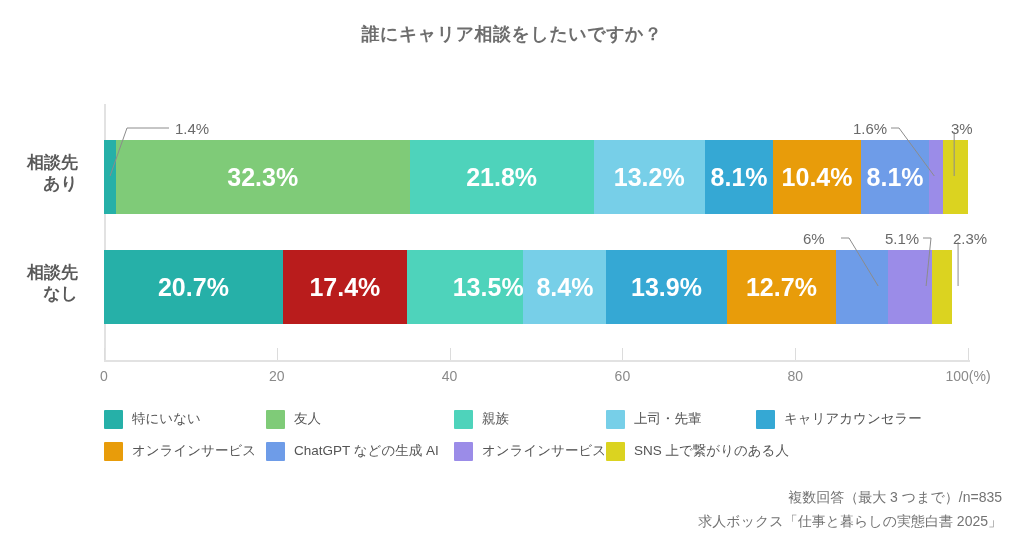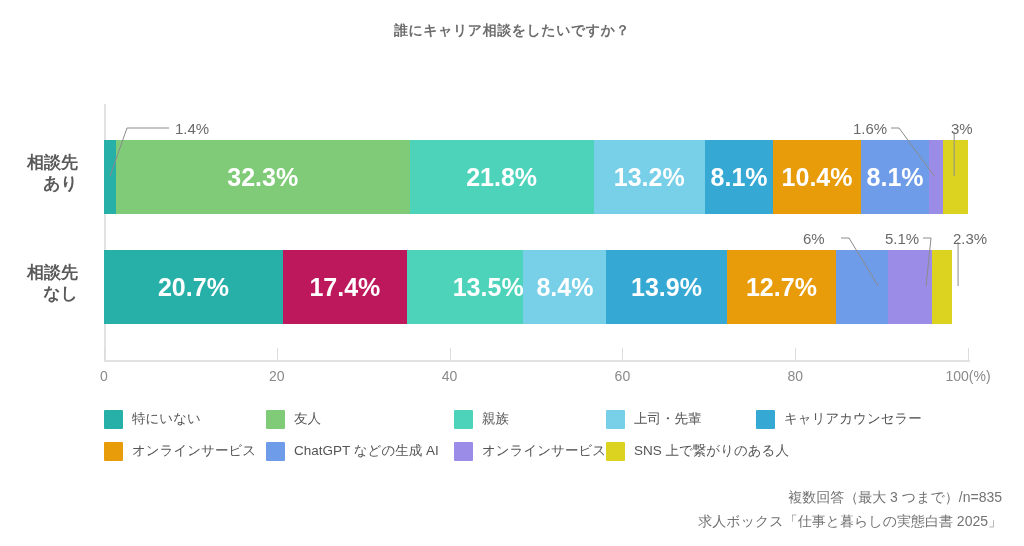--- a/index.html
+++ b/index.html
@@ -9,21 +9,21 @@
     font-family: "Liberation Sans", "DejaVu Sans", sans-serif;
     overflow: hidden;
   }
   #root { position: relative; width: 1024px; height: 546px; }
 
   
   .chart-title {
     position: absolute;
     top: 22px; left: 0; width: 1024px;
     text-align: center;
-    font-size: 14px;
+    font-size: 18px;
     font-weight: bold;
     color: #6d6d6d;
     letter-spacing: 0.5px;
   }
 
   
   .plot {
     position: absolute;
     left: 104px; top: 104px;
     width: 864px; height: 254px;
@@ -184,21 +184,21 @@
         <div class="seg" style="width: 188.352px; background: rgb(78, 211, 187);">21.8%</div>
         <div class="seg" style="width: 114.048px; background: rgb(119, 207, 232);">13.2%</div>
         <div class="seg" style="width: 69.984px; background: rgb(53, 168, 212);">8.1%</div>
         <div class="seg" style="width: 89.856px; background: rgb(232, 156, 10);">10.4%</div>
         <div class="seg" style="width: 69.984px; background: rgb(110, 156, 232);">8.1%</div>
         <div class="seg" style="width: 13.824px; background: rgb(155, 140, 232);"></div>
         <div class="seg" style="width: 25.92px; background: rgb(219, 211, 32);"></div>
       </div>
     <div class="bar-row row1" id="bar-row-1">
         <div class="seg" style="width: 178.848px; background: rgb(38, 176, 168);">20.7%</div>
-        <div class="seg" style="width: 124px; background: #be185d;">17.4%</div>
+        <div class="seg" style="width: 124px; background: #b91c1c;">17.4%</div>
         <div class="seg" style="width: 116.64px; background: rgb(78, 211, 187); padding-left: 46px;">13.5%</div>
         <div class="seg" style="width: 83px; background: rgb(119, 207, 232);">8.4%</div>
         <div class="seg" style="width: 120.096px; background: rgb(53, 168, 212);">13.9%</div>
         <div class="seg" style="width: 109.728px; background: rgb(232, 156, 10);">12.7%</div>
         <div class="seg" style="width: 51.84px; background: rgb(110, 156, 232);"></div>
         <div class="seg" style="width: 44.064px; background: rgb(155, 140, 232);"></div>
         <div class="seg" style="width: 19.872px; background: rgb(219, 211, 32);"></div>
       </div>
   </div>
 

